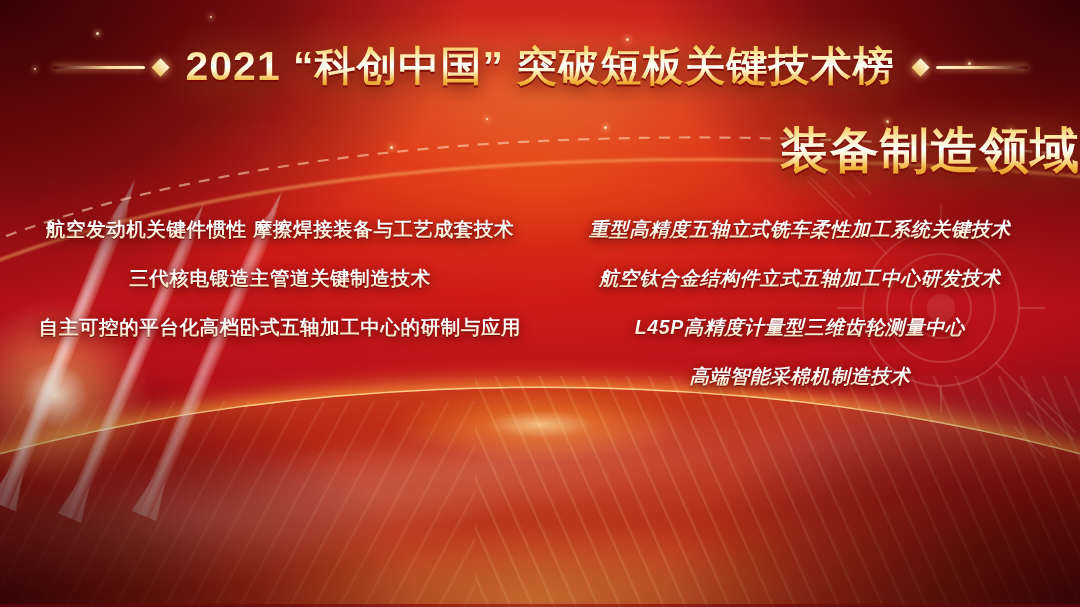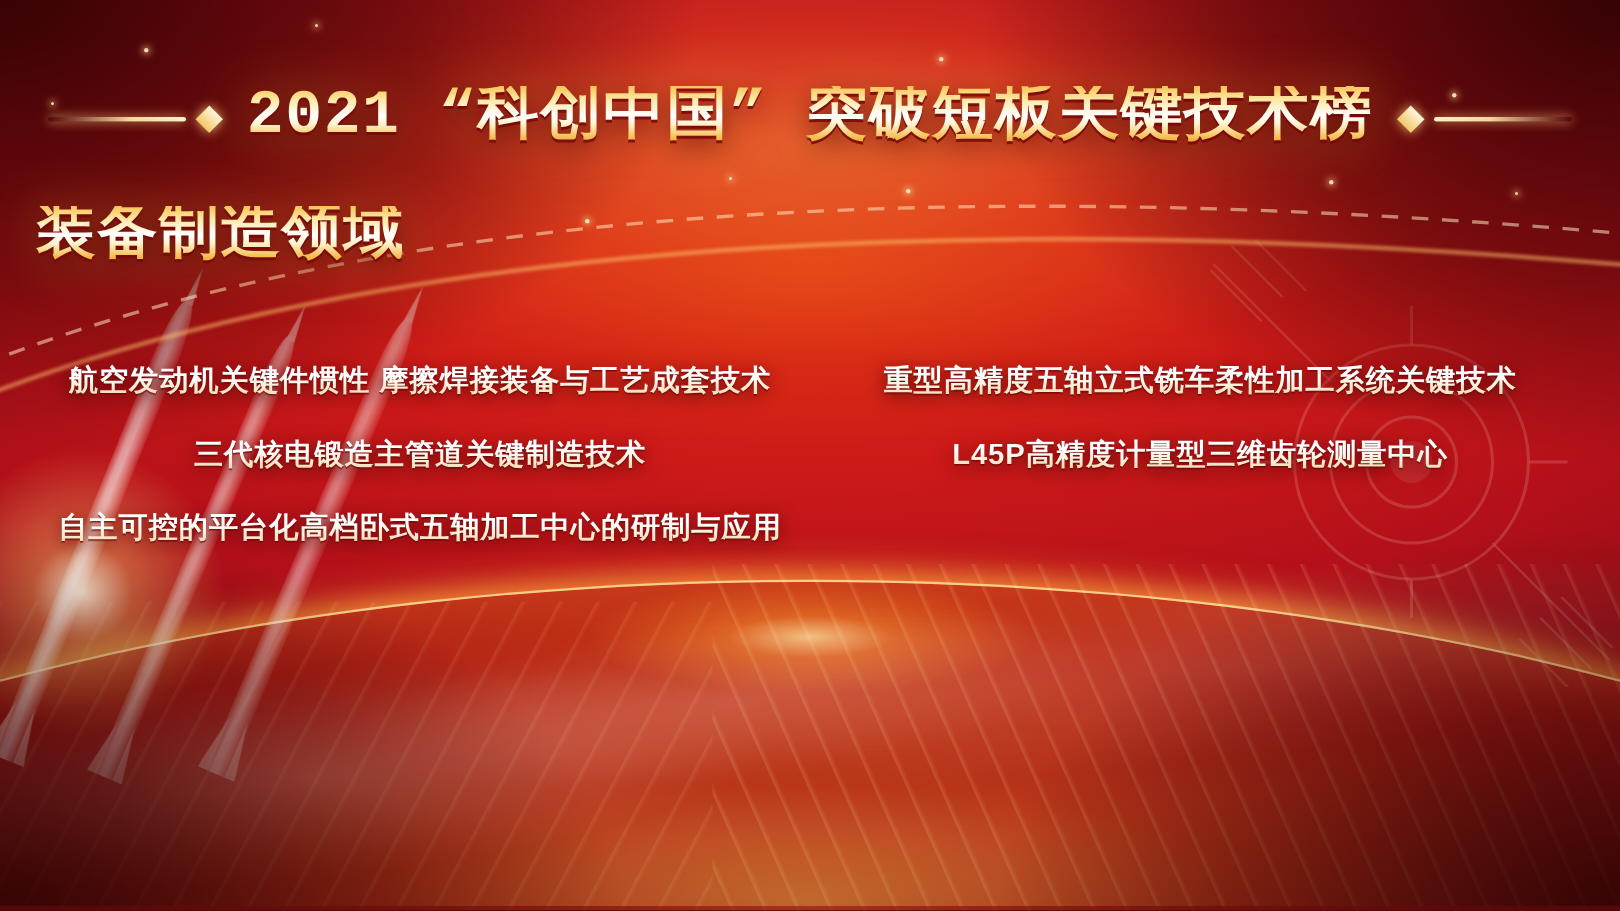--- a/index.html
+++ b/index.html
@@ -144,22 +144,22 @@
 
   
   .satellite{position:absolute;right:-1%;top:26%;width:300px;height:300px;opacity:.30;mix-blend-mode:screen;pointer-events:none;}
 
   
   .spark{position:absolute;border-radius:50%;background:rgba(255,236,200,.9);
     box-shadow:0 0 5px 1px rgba(255,200,120,.8);mix-blend-mode:screen;pointer-events:none;}
 
   
   .title-wrap{
-    position:absolute;left:0;right:0;top:30px;
-    text-align:left;z-index:6;font-family:Liberation Mono, monospace;
+    position:absolute;left:0;right:0;top:18px;
+    text-align:right;z-index:6;
   }
   .title-row{
     display:flex;align-items:center;justify-content:center;gap:0;
   }
   .tline{
     display:block;height:3px;width:92px;border-radius:2px;
     background:linear-gradient(90deg, rgba(255,214,140,0) 0%, rgba(255,226,168,.95) 60%, rgba(255,240,200,1) 100%);
     box-shadow:0 0 7px rgba(255,200,120,.85);
   }
   .tline.right{background:linear-gradient(270deg, rgba(255,214,140,0) 0%, rgba(255,226,168,.95) 60%, rgba(255,240,200,1) 100%);}
@@ -175,33 +175,33 @@
     letter-spacing:1px;
     line-height:1.06;
     background:linear-gradient(180deg,
       #f6c352 0%, #fde9a8 22%, #ffffff 46%, #fff4d0 58%, #f3b63f 82%, #e08f22 100%);
     -webkit-background-clip:text;background-clip:text;
     color:transparent;-webkit-text-fill-color:transparent;
     filter:drop-shadow(0 2px 0 rgba(120,8,8,.85)) drop-shadow(0 4px 10px rgba(90,4,4,.75)) drop-shadow(0 0 16px rgba(255,170,60,.35));
     white-space:nowrap;
   }
   .title-main{font-size:41px;padding:0 10px;}
-  .title-sub{font-size:40px;margin-top:9px;margin-left:24px;}
+  .title-sub{font-size:49px;margin-top:9px;margin-left:24px;}
 
   
   .columns{
-    position:absolute;left:0;right:0;top:240px;
+    position:absolute;left:0;right:0;top:216px;
     display:flex;z-index:6;
     padding:0 34px;
     box-sizing:border-box;
     text-align:right;
   }
   .col{flex:1;display:flex;flex-direction:column;gap:22px;align-items:center;}
   .col.left{padding-right:14px;}
-  .col.right{padding-left:14px;}
+  .col.right{padding-left:14px;font-style:italic;}
 
   .item{
     font-size:19.5px;
     font-weight:700;
     letter-spacing:.6px;
     white-space:nowrap;
     background:linear-gradient(180deg,#ffffff 0%,#ffffff 40%,#fdf0dc 62%,#f3dcb8 86%,#e8cb9e 100%);
     -webkit-background-clip:text;background-clip:text;
     color:transparent;-webkit-text-fill-color:transparent;
     filter:drop-shadow(0 1px 0 rgba(110,7,7,.8)) drop-shadow(0 2px 6px rgba(80,3,3,.7));
@@ -303,19 +303,21 @@
   <div class="columns">
 
     <div class="col left">
       <div class="item">航空发动机关键件惯性  摩擦焊接装备与工艺成套技术</div>
       <div class="item">三代核电锻造主管道关键制造技术</div>
       <div class="item">自主可控的平台化高档卧式五轴加工中心的研制与应用</div>
     </div>
 
     <div class="col right">
       <div class="item">重型高精度五轴立式铣车柔性加工系统关键技术</div>
+      <div class="item">航空钛合金结构件立式五轴加工中心研发技术</div>
       <div class="item">L45P高精度计量型三维齿轮测量中心</div>
+      <div class="item">高端智能采棉机制造技术</div>
     </div>
 
   </div>
 
   <div class="edge-bottom"></div>
 </div>
 
 </body></html>

